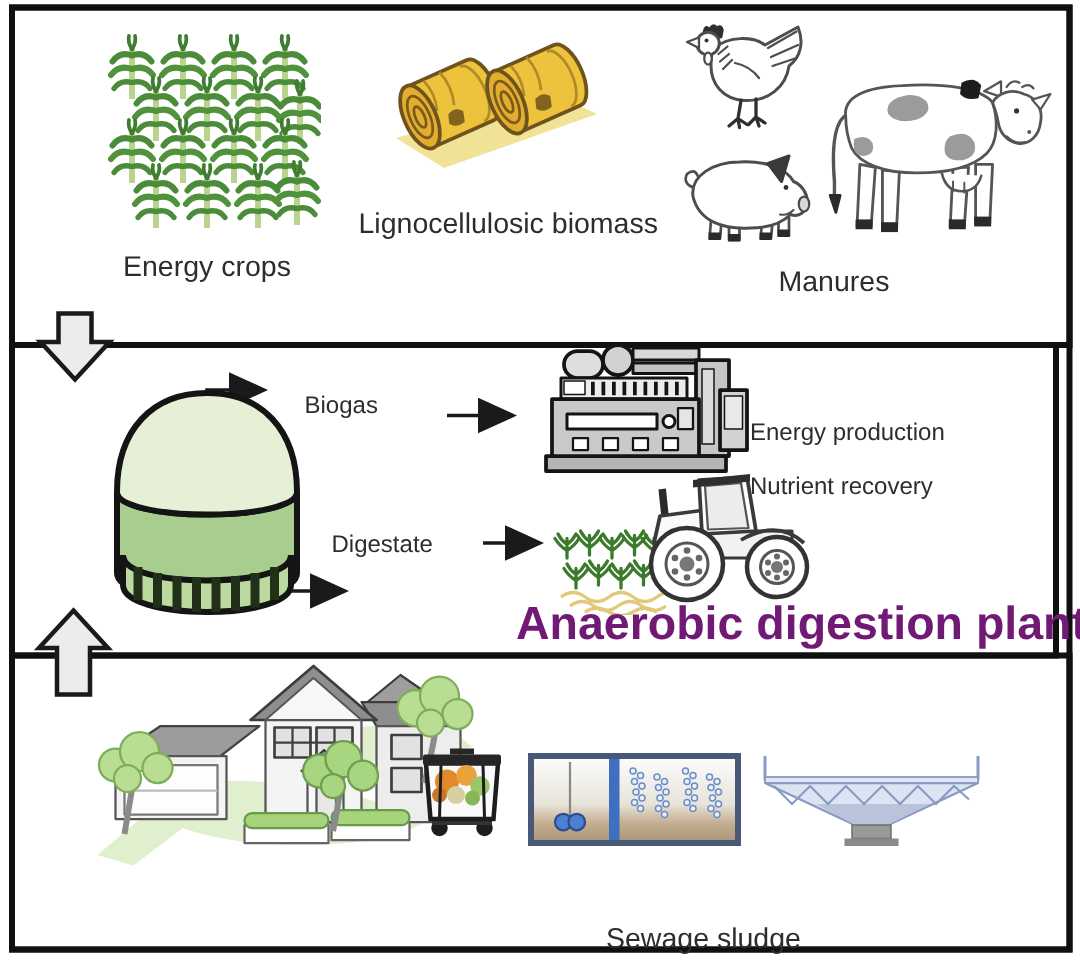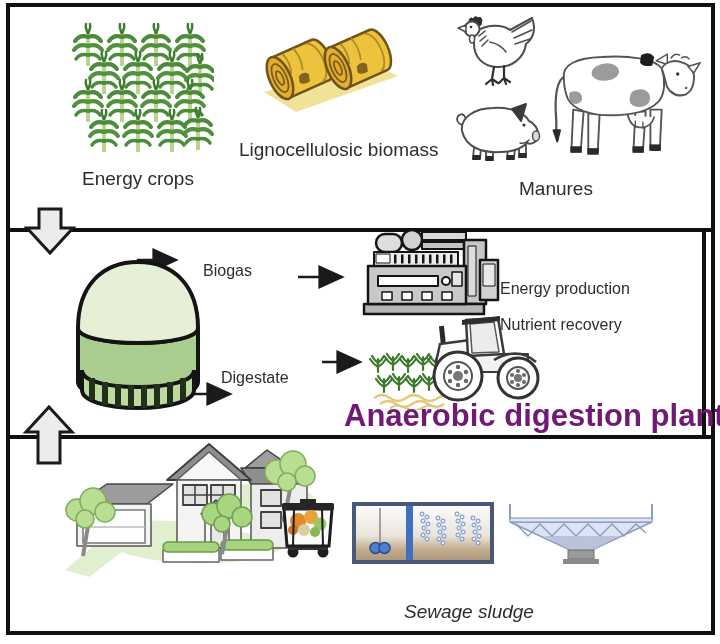--- a/index.html
+++ b/index.html
@@ -405,18 +405,18 @@
     <rect x="63" y="59" width="36" height="5" fill="#8a8a8a"></rect>
   </svg>
 
   <div class="lbl lbl-sm" style="left:82px;top:168px;text-align:right;">Energy crops</div>
   <div class="lbl lbl-sm" style="left:239px;top:139px;">Lignocellulosic biomass</div>
   <div class="lbl lbl-sm" style="left:519px;top:178px;">Manures</div>
 
   <div class="lbl lbl-md" style="left:203px;top:262px;">Biogas</div>
   <div class="lbl lbl-md" style="left:500px;top:280px;">Energy production</div>
   <div class="lbl lbl-md" style="left:500px;top:316px;">Nutrient recovery</div>
-  <div class="lbl lbl-md" style="left:221px;top:369px;">Digestate</div>
+  <div class="lbl lbl-md" style="left:221px;top:355px;">Digestate</div>
   <div class="lbl lbl-title" style="left:344px;top:398px;">Anaerobic digestion plant</div>
 
-  <div class="lbl lbl-sm" style="left:404px;top:601px;font-style:italic;">Sewage sludge</div>
+  <div class="lbl lbl-sm" style="left:404px;top:616px;">Sewage sludge</div>
 
 </div>
 
 </body></html>

